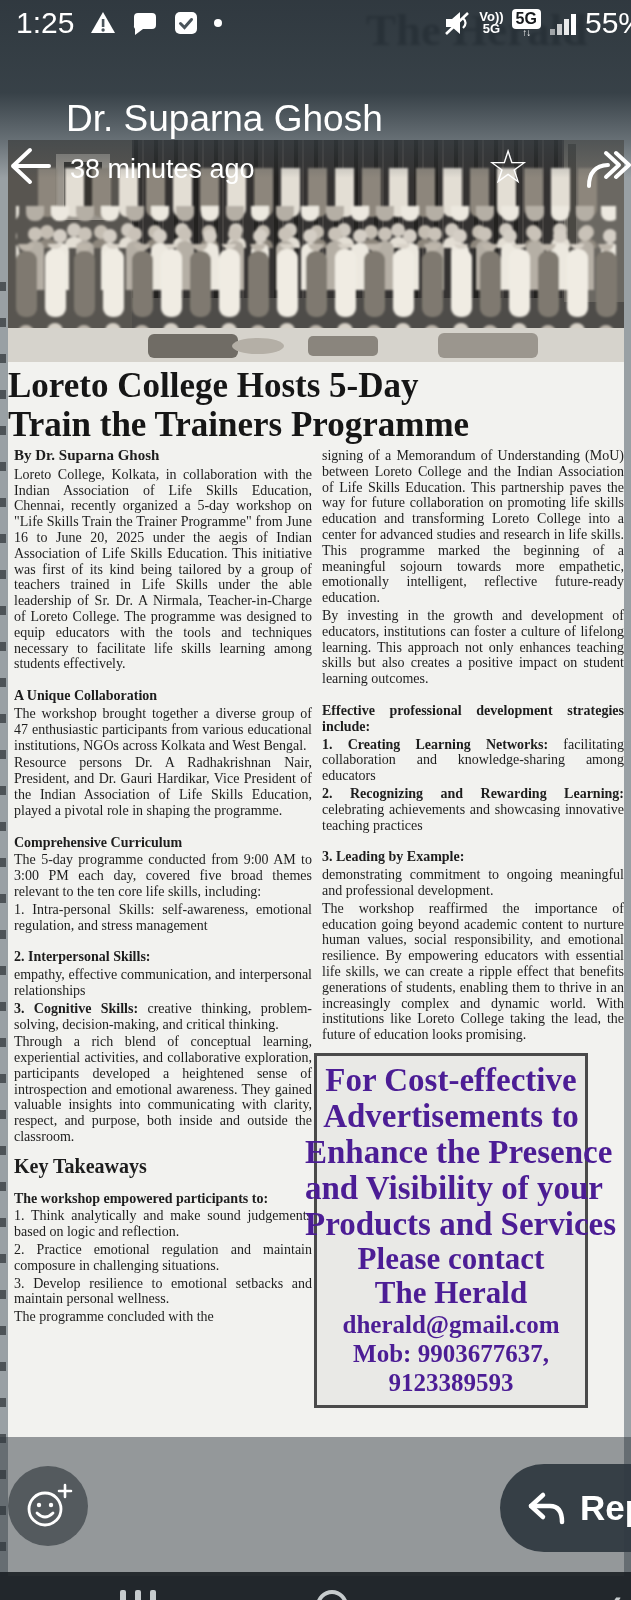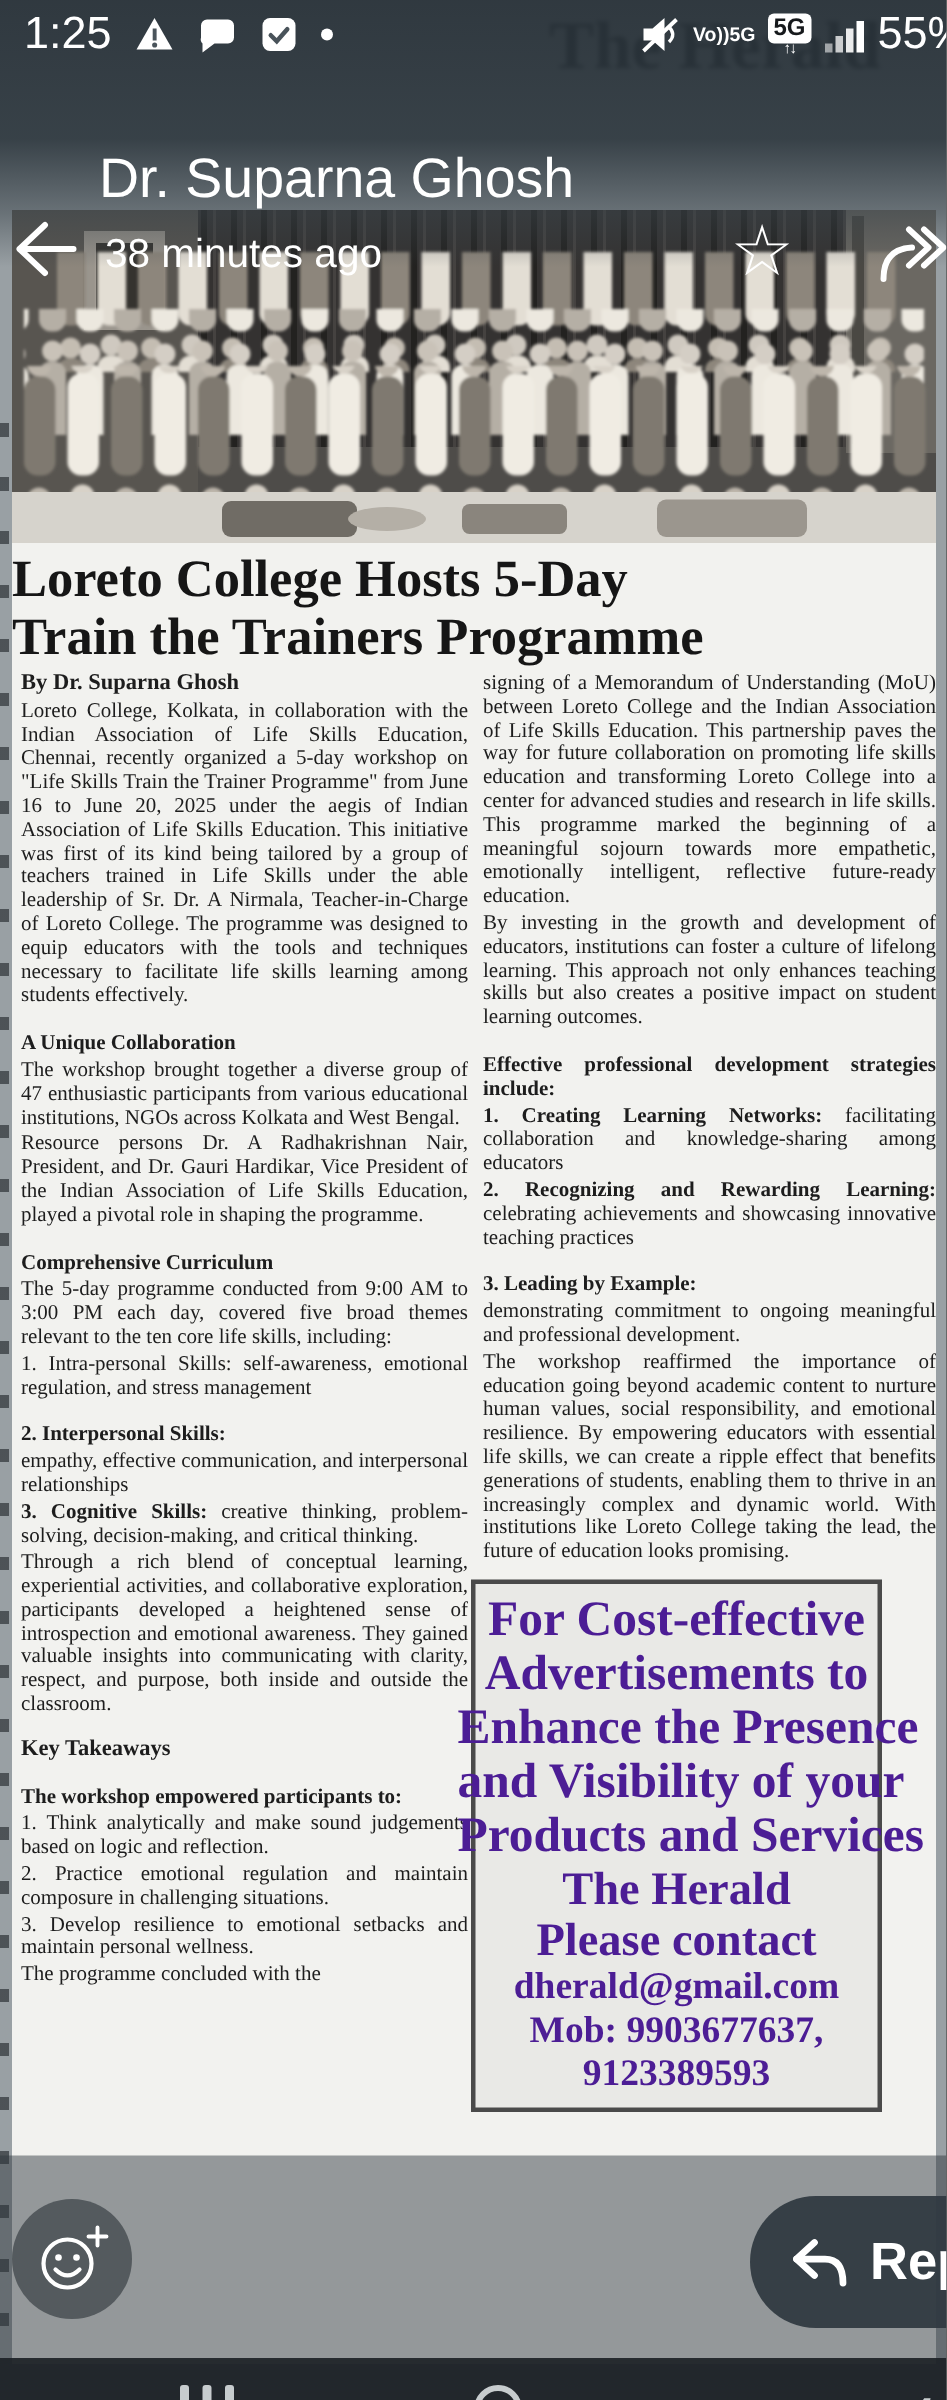--- a/index.html
+++ b/index.html
@@ -15,21 +15,21 @@
   .photo{position:absolute;left:0;top:0;width:616px;height:222px;display:block;}
   .headline{position:absolute;left:0;top:226px;width:100%;text-align:left;
             font-family:"Liberation Serif",serif;font-weight:bold;font-size:35px;
             line-height:39px;color:#161616;}
   .newscol{position:absolute;top:308px;font-family:"Liberation Serif",serif;font-size:14px;
            line-height:15.8px;color:#1d1d1d;text-align:justify;filter:blur(0.3px);}
   .col-left{left:6px;width:298px;}
   .col-right{left:314px;width:302px;}
   .newscol .s-p{margin:0 0 2px 0;}
   .newscol .s-h{margin:16px 0 2px 0;font-weight:bold;}
-  .newscol .s-h2{margin:14px 0 6px 0;font-weight:bold;font-size:15px;}
+  .newscol .s-h2{margin:14px 0 6px 0;font-weight:bold;font-size:20px;}
   .newscol .s-byline{margin:0 0 3px 0;font-weight:bold;font-size:15px;text-align:left;}
   .newscol b{font-weight:bold;}
 
   
   .ad{margin:10px 0 0 -8px;width:268px;border:3px solid #4a4a4a;background:#e9e9e6;
       text-align:center;font-family:"Liberation Serif",serif;font-weight:bold;color:#4c1d95;
       padding:6px 0 8px 0;filter:blur(0.3px);}
   .ad .s-big{font-size:33px;line-height:36px;white-space:nowrap;margin-left:-12px;width:292px;}
   .ad .s-med{font-size:31px;line-height:34px;}
   .ad .s-sm{font-size:25px;line-height:29px;}
@@ -44,21 +44,21 @@
                  rgba(58,68,75,.5) 80%,rgba(90,100,107,0) 100%);}
   .bottom-scrim{position:absolute;left:0;top:1437px;width:631px;height:163px;
       background:rgba(45,54,60,.48);}
 
   
   .status-bar{position:absolute;top:0;left:0;width:631px;height:44px;color:#fff;}
   .sb-left{position:absolute;left:16px;top:6px;display:flex;align-items:center;gap:16px;}
   .sb-time{font-size:30px;}
   .sb-dot{width:8px;height:8px;border-radius:50%;background:#fff;}
   .sb-right{position:absolute;right:-14px;top:6px;display:flex;align-items:center;gap:8px;}
-  .volte{display:flex;flex-direction:row;align-items:center;font-size:13px;line-height:12px;font-weight:bold;}
+  .volte{display:flex;flex-direction:column;align-items:center;font-size:13px;line-height:12px;font-weight:bold;}
   .badge5g{display:flex;flex-direction:column;align-items:center;}
   .badge5g .box{background:#fff;color:#16191c;font-weight:bold;font-size:16px;line-height:20px;
       padding:0 4px;border-radius:4px;}
   .badge5g .arrows{font-size:10px;line-height:8px;letter-spacing:-1px;}
   .sb-batt{font-size:30px;}
 
   
   .viewer-header{position:absolute;left:0;top:46px;width:631px;height:130px;color:#fff;}
   .back-btn{position:absolute;left:8px;top:100px;width:44px;height:40px;}
   .vh-title{position:absolute;left:66px;top:52px;font-size:37px;}
@@ -173,22 +173,22 @@
         <div class="s-p"><b>2. Recognizing and Rewarding Learning: </b>celebrating achievements and showcasing innovative teaching practices</div>
         <div class="s-h">3. Leading by Example:</div>
         <div class="s-p">demonstrating commitment to ongoing meaningful and professional development.</div>
         <div class="s-p">The workshop reaffirmed the importance of education going beyond academic content to nurture human values, social responsibility, and emotional resilience. By empowering educators with essential life skills, we can create a ripple effect that benefits generations of students, enabling them to thrive in an increasingly complex and dynamic world. With institutions like Loreto College taking the lead, the future of education looks promising.</div>
         <div class="ad">
           <div class="s-big">For Cost-effective</div>
           <div class="s-big">Advertisements to</div>
           <div class="s-big">Enhance the Presence</div>
           <div class="s-big">and Visibility of your</div>
           <div class="s-big">Products and Services</div>
+          <div class="s-med">Please contact</div>
           <div class="s-med">The Herald</div>
-          <div class="s-med">Please contact</div>
           <div class="s-sm">dherald@gmail.com</div>
           <div class="s-sm">Mob: 9903677637,</div>
           <div class="s-sm">9123389593</div>
         </div>
       </div>
   </div>
 
   <div class="edge-marks"></div>
 
   <div class="top-scrim"></div>

